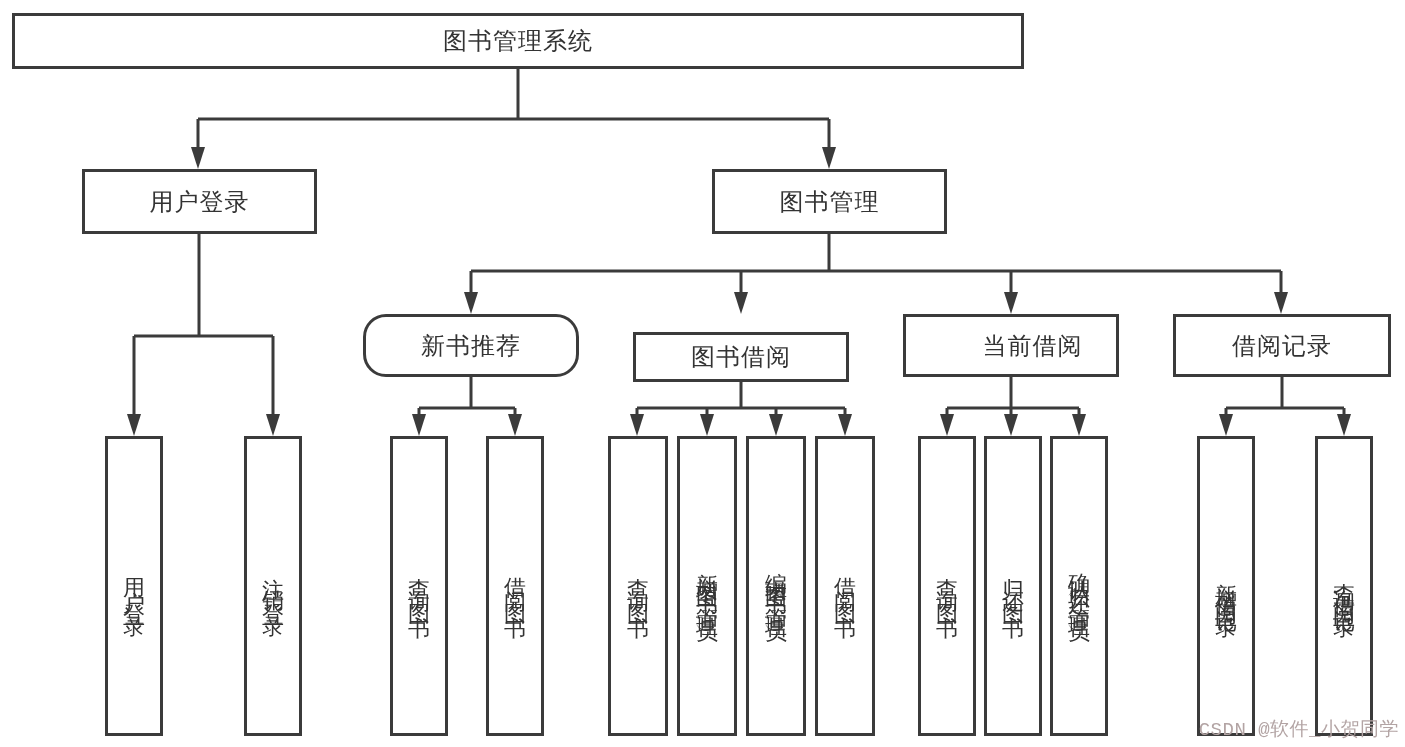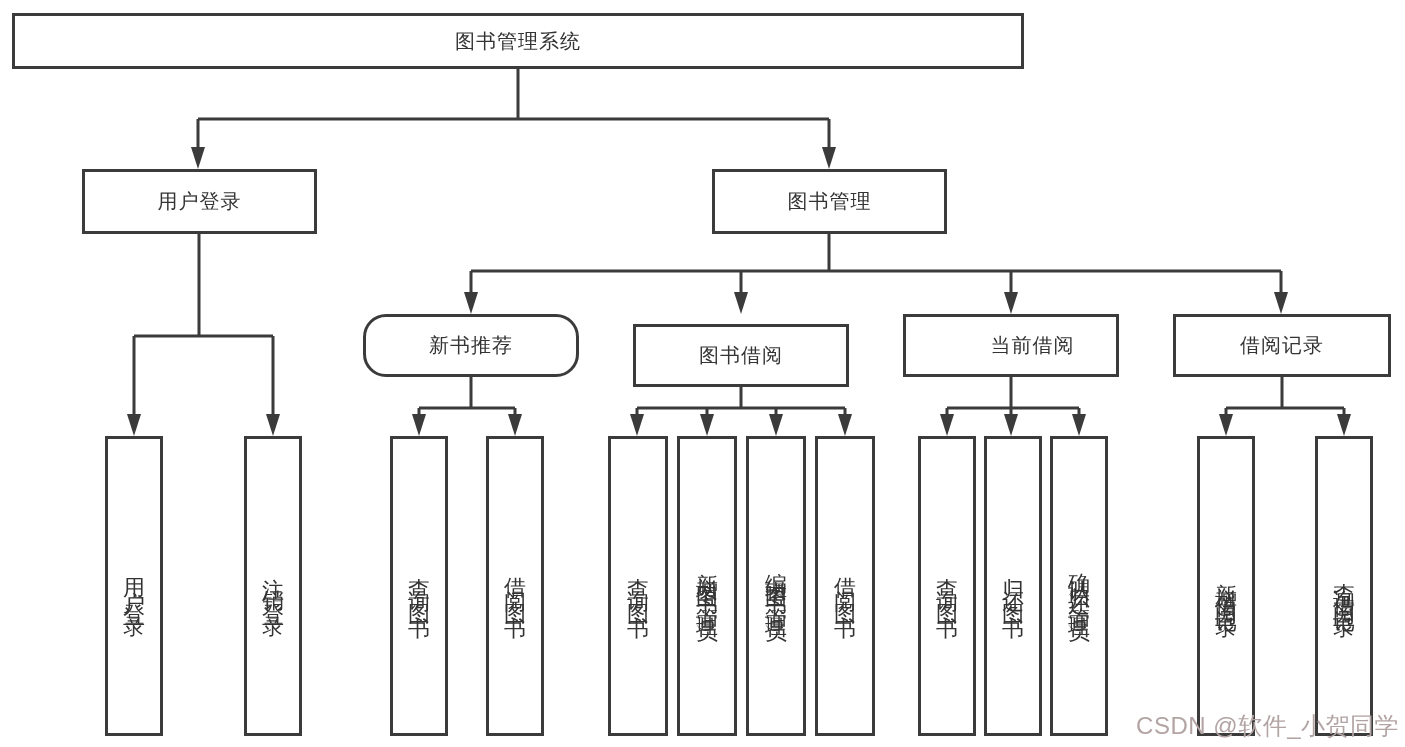--- a/index.html
+++ b/index.html
@@ -10,45 +10,46 @@
     font-family:"Liberation Sans","DejaVu Sans",sans-serif;
     overflow:hidden;
   }
   #wires { position:absolute; left:0; top:0; width:1405px; height:747px; }
   .hbox {
     position:absolute;
     box-sizing:border-box;
     border:3px solid #3b3b3b;
     background:#ffffff;
     display:flex; align-items:center; justify-content:center;
-    font-size:20px; color:#333333;
+    font-size:24px; color:#333333;
     letter-spacing:1px;
     white-space:nowrap;
   }
   .vbox {
     position:absolute;
     box-sizing:border-box;
     border:3px solid #3b3b3b;
     background:#ffffff;
     display:flex; align-items:center; justify-content:center;
     top:436px; height:300px;
   }
   .vlabel {
     writing-mode:vertical-rl;
     text-orientation:mixed;
     font-size:22px; color:#333333;
     line-height:1.1;
   }
   #watermark {
     position:absolute;
     right:6px; bottom:5px;
-    font-size:24px;
+    font-size:19px;
     color:#b3a4a4;
     letter-spacing:0.5px;
     white-space:nowrap;
+    font-family:Liberation Mono, monospace;
   }
 </style>
 </head>
 <body>
 
 <div id="stage">
 
   <svg id="wires" viewBox="0 0 1405 747" xmlns="http://www.w3.org/2000/svg">
     <g stroke="#3b3b3b" stroke-width="3" fill="none">
 
@@ -99,21 +100,21 @@
   <div class="hbox" style="left:82px; top:169px; width:235px; height:65px;">
     <span>用户登录</span>
   </div>
   <div class="hbox" style="left:712px; top:169px; width:235px; height:65px;">
     <span>图书管理</span>
   </div>
 
   <div class="hbox" style="left:363px; top:314px; width:216px; height:63px;border-radius:23px;">
     <span>新书推荐</span>
   </div>
-  <div class="hbox" style="left:633px; top:324px; width:216px; height:63px;">
+  <div class="hbox" style="left:633px; top:332px; width:216px; height:50px;">
     <span>图书借阅</span>
   </div>
   <div class="hbox" style="left:903px; top:314px; width:216px; height:63px;padding-left:43px;">
     <span>当前借阅</span>
   </div>
   <div class="hbox" style="left:1173px; top:314px; width:218px; height:63px;">
     <span>借阅记录</span>
   </div>
 
   <div class="vbox" style="left:105px; width:58px;">

